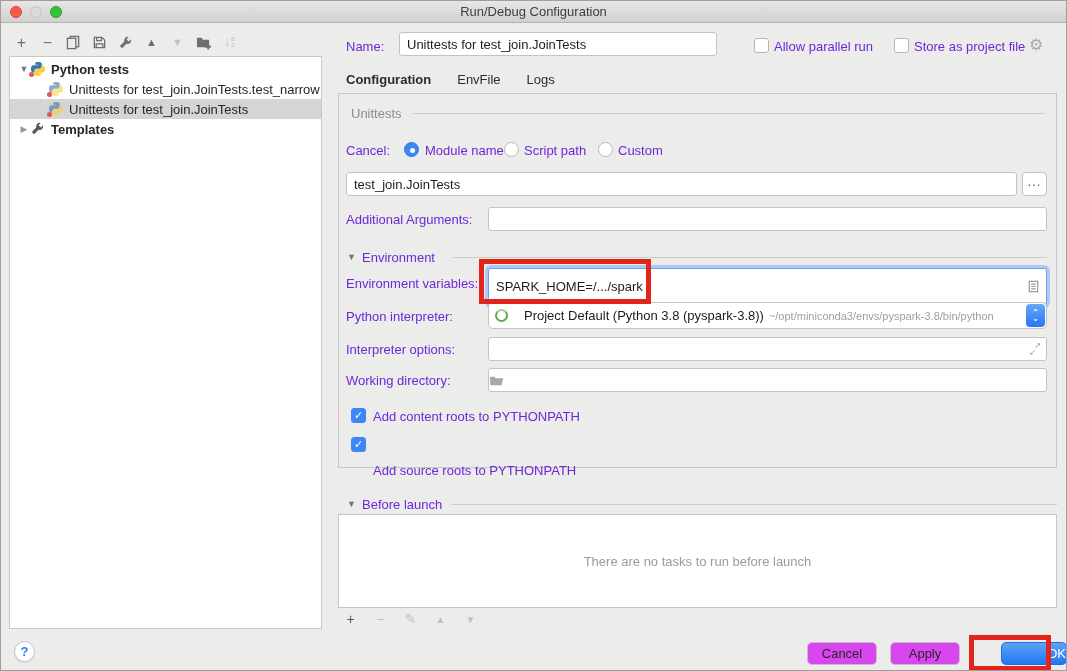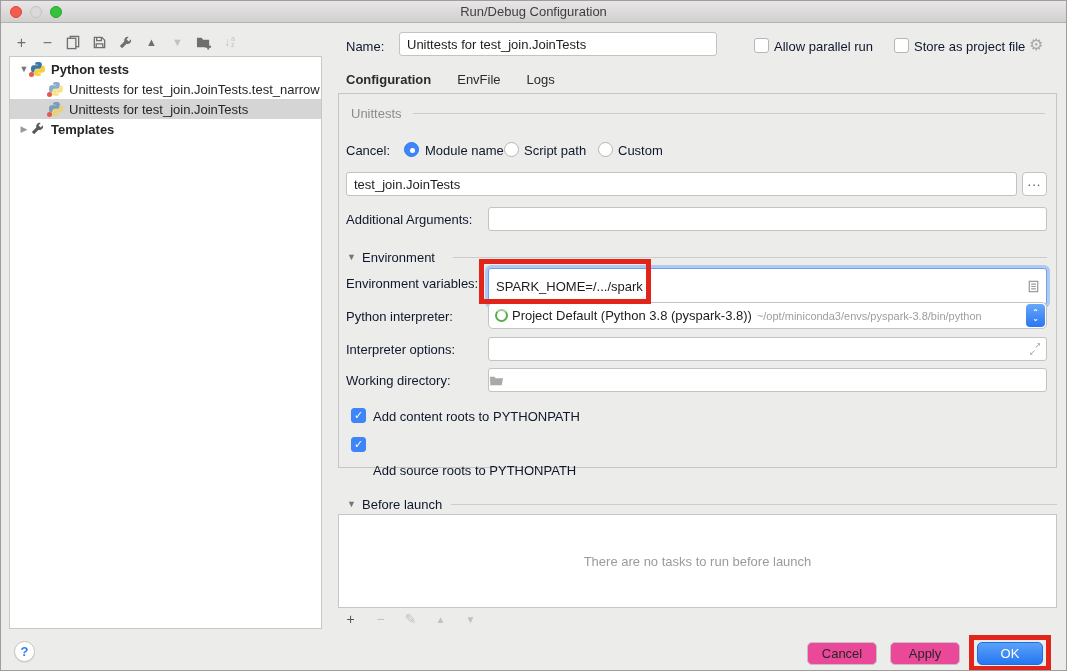--- a/index.html
+++ b/index.html
@@ -52,21 +52,21 @@
   .trow.selected { background:#d5d5d5; }
   .indent { width:38px; flex:0 0 auto; }
 
   
   .help { position:absolute; left:13px; top:640px; width:21px; height:21px; border-radius:50%;
           background:#fff; border:1px solid #c6c6c6; color:#2f7bf6; font-weight:bold;
           display:flex; align-items:center; justify-content:center; font-size:13px;
           box-shadow:0 1px 1px rgba(0,0,0,.08); }
 
   
-  .label { position:absolute; color:#0f172a; }
+  .label { position:absolute; color:#6d28d9; }
   .fld { position:absolute; background:#fff; border:1px solid #c3c3c3; border-radius:3px;
          display:flex; align-items:center; }
   .fld input { border:none; outline:none; background:transparent; flex:1; min-width:0;
                font-family:inherit; font-size:13px; color:#1d1d1d; padding:0 7px; }
   .fld.focused { border-color:#6f9ff0; box-shadow:0 0 0 3px #aecaf2; }
   .fldicon { flex:0 0 auto; margin-right:5px; display:flex; align-items:center; color:#a0a0a0; }
 
   .checkbox { position:absolute; width:15px; height:15px; border-radius:3px; background:#fff;
               border:1px solid #b6b6b6; display:flex; align-items:center; justify-content:center; }
   .checkbox.checked { background:#3e86f7; border-color:#3e86f7; color:#fff; font-size:11px; line-height:11px; }
@@ -93,33 +93,33 @@
   .bltoolbar { position:absolute; left:341px; top:610px; display:flex; gap:13px; align-items:center; }
 
   
   .browse-btn { position:absolute; left:1021px; top:171px; width:25px; height:24px; background:#fff;
                 border:1px solid #c3c3c3; border-radius:4px; display:flex; align-items:center;
                 justify-content:center; color:#555; letter-spacing:1px; padding-bottom:6px; }
   .stepper { flex:0 0 auto; width:19px; align-self:stretch; margin:1px; border-radius:4px;
              background:linear-gradient(#66a8f8,#2b76f3); display:flex; flex-direction:column;
              align-items:center; justify-content:center; color:#fff; }
   .stepper span { font-size:8px; line-height:6px; font-weight:bold; }
-  .interp-name { color:#1d1d1d; padding-left:4px; white-space:nowrap; }
+  .interp-name { color:#1d1d1d; padding-left:16px; white-space:nowrap; }
   .interp-path { color:#9e9e9e; font-size:11px; padding-left:5px; white-space:nowrap; overflow:hidden;
                  text-overflow:clip; flex:1; }
   .pyring { width:13px; height:13px; border-radius:50%; border:2px solid #58ad48;
             border-top-color:#9fd08e; margin-left:6px; flex:0 0 auto; }
   .expandicon { position:relative; width:12px; height:12px; color:#a0a0a0; font-size:8px; }
   .expandicon .ne { position:absolute; right:0; top:-2px; }
   .expandicon .sw { position:absolute; left:0; bottom:-2px; }
 
   .gear { position:absolute; left:1028px; top:34px; color:#a8a8a8; font-size:16px; }
 
   
-  .btn { position:absolute; height:23px; border-radius:5px; background:#ec4899; border:1px solid #c2c2c2;
+  .btn { position:absolute; height:23px; border-radius:5px; background:#d946ef; border:1px solid #c2c2c2;
          display:flex; align-items:center; justify-content:center; font-size:13px; color:#262626; }
   .btn.primary { background:linear-gradient(#5ca2f7,#2477f3); border-color:#1d6cec; color:#fff; }
 
   .redbox { position:absolute; border:5px solid #e1251b; background:transparent; z-index:10; }
 </style>
 </head>
 <body>
 
 <div class="win">
 
@@ -327,20 +327,20 @@
     <span class="tbi disabled" style="font-size:10px;">▲</span>
     <span class="tbi disabled" style="font-size:10px;">▼</span>
   </div>
 
   <div class="btn" style="left:806px; top:641px; width:70px;">
     <span>Cancel</span>
   </div>
   <div class="btn" style="left:889px; top:641px; width:70px;">
     <span>Apply</span>
   </div>
-  <div class="btn primary" style="left:976px; top:641px; width:66px;">
+  <div class="btn primary" style="left:1000px; top:641px; width:66px;justify-content:flex-end;">
     <span>OK</span>
   </div>
 
   <div class="redbox" style="left:478px; top:258px; width:172px; height:45px;"></div>
   <div class="redbox" style="left:968px; top:634px; width:82px; height:36px;"></div>
 
 </div>
 
 </body></html>

